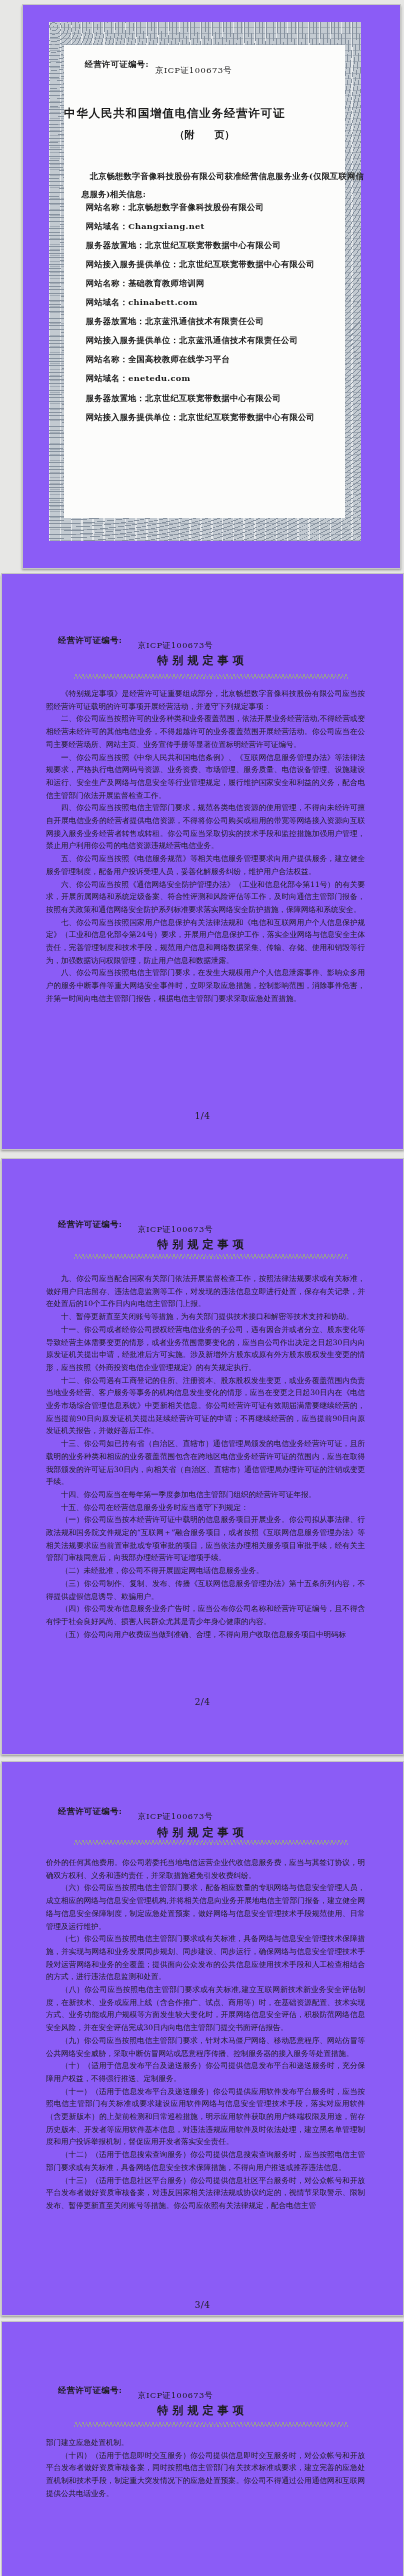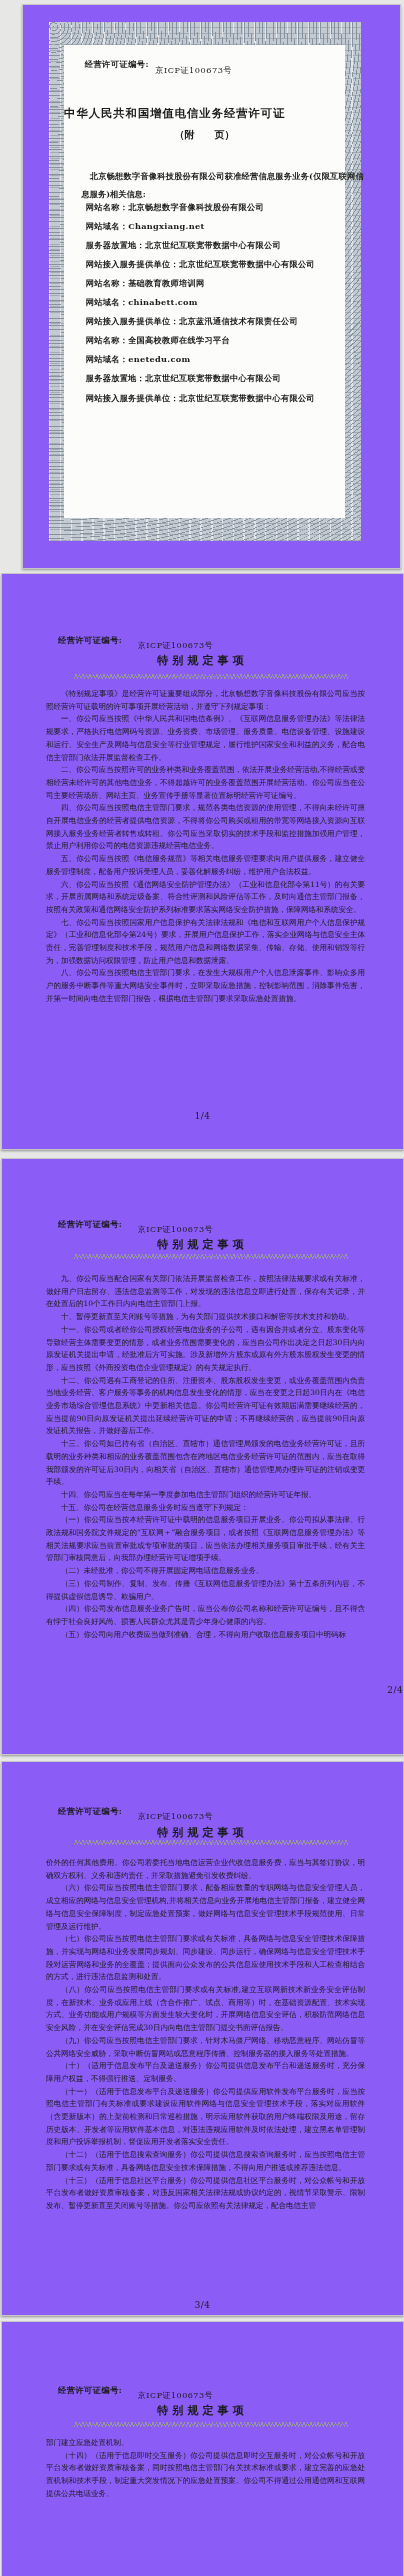--- a/index.html
+++ b/index.html
@@ -56,21 +56,21 @@
   #prov-3{top:1761px;height:555px;}
   #prov-4{top:2321px;height:552px;border-bottom:none;box-shadow:none;}
   .prov-license-row{position:absolute;left:56px;display:flex;align-items:flex-start;}
   .prov-license-row .lic-label{font-size:8.2px;font-weight:bold;letter-spacing:0.5px;}
   .prov-license-row .lic-value{font-size:8px;margin-left:15.5px;margin-top:5.2px;letter-spacing:0.5px;}
   #prov-1 .prov-license-row{top:61px;} #prov-1 .prov-title{top:79px;}
   #prov-1 .prov-rule{top:100px;}        #prov-1 .prov-body{top:114px;}
   #prov-1 .prov-footer{top:537px;}
   #prov-2 .prov-license-row{top:60px;} #prov-2 .prov-title{top:78px;}
   #prov-2 .prov-rule{top:95px;}        #prov-2 .prov-body{top:114px;}
-  #prov-2 .prov-footer{top:526px;text-align:right;}
+  #prov-2 .prov-footer{top:538px;}
   #prov-3 .prov-license-row{top:44px;}  #prov-3 .prov-title{top:63px;}
   #prov-3 .prov-rule{top:78px;}        #prov-3 .prov-body{top:95px;}
   #prov-3 .prov-footer{top:538px;}
   #prov-4 .prov-license-row{top:63px;} #prov-4 .prov-title{top:81px;}
   #prov-4 .prov-rule{top:100px;}        #prov-4 .prov-body{top:115px;}
   .prov-title{
     position:absolute;left:0;width:100%;text-align:center;
     font-size:11px;font-weight:bold;letter-spacing:4.1px;
   }
   .prov-rule{
@@ -104,41 +104,42 @@
       <div class="cert-title">中华人民共和国增值电信业务经营许可证</div>
       <div class="cert-subtitle">（附　　页）</div>
       <div class="cert-intro">北京畅想数字音像科技股份有限公司获准经营信息服务业务(仅限互联网信息服务)相关信息:</div>
       <div class="cert-fields" id="cert-fields">
           <div class="cert-field"><span class="f-label">网站名称：</span><span class="f-value">北京畅想数字音像科技股份有限公司</span></div>
           <div class="cert-field"><span class="f-label">网站域名：</span><span class="f-value">Changxiang.net</span></div>
           <div class="cert-field"><span class="f-label">服务器放置地：</span><span class="f-value">北京世纪互联宽带数据中心有限公司</span></div>
           <div class="cert-field"><span class="f-label">网站接入服务提供单位：</span><span class="f-value">北京世纪互联宽带数据中心有限公司</span></div>
           <div class="cert-field"><span class="f-label">网站名称：</span><span class="f-value">基础教育教师培训网</span></div>
           <div class="cert-field"><span class="f-label">网站域名：</span><span class="f-value">chinabett.com</span></div>
+          <div class="cert-field"><span class="f-label">服务器放置地：</span><span class="f-value">北京蓝汛通信技术有限责任公司</span></div>
           <div class="cert-field"><span class="f-label">网站接入服务提供单位：</span><span class="f-value">北京蓝汛通信技术有限责任公司</span></div>
           <div class="cert-field"><span class="f-label">网站名称：</span><span class="f-value">全国高校教师在线学习平台</span></div>
           <div class="cert-field"><span class="f-label">网站域名：</span><span class="f-value">enetedu.com</span></div>
           <div class="cert-field"><span class="f-label">服务器放置地：</span><span class="f-value">北京世纪互联宽带数据中心有限公司</span></div>
           <div class="cert-field"><span class="f-label">网站接入服务提供单位：</span><span class="f-value">北京世纪互联宽带数据中心有限公司</span></div>
         </div>
     </div>
   </div>
 </div>
 
 <div class="page prov-page" id="prov-1">
     <div class="prov-license-row">
       <span class="lic-label">经营许可证编号:</span>
       <span class="lic-value">京ICP证100673号</span>
     </div>
     <div class="prov-title">特别规定事项</div>
     <div class="prov-rule"></div>
     <div class="prov-body">
       <div class="para">《特别规定事项》是经营许可证重要组成部分，北京畅想数字音像科技股份有限公司应当按照经营许可证载明的许可事项开展经营活动，并遵守下列规定事项：</div>
+      <div class="para">二、你公司应当按照许可的业务种类和业务覆盖范围，依法开展业务经营活动,不得经营或变相经营未经许可的其他电信业务，不得超越许可的业务覆盖范围开展经营活动。你公司应当在公司主要经营场所、网站主页、业务宣传手册等显著位置标明经营许可证编号。</div>
       <div class="para">一、你公司应当按照《中华人民共和国电信条例》、《互联网信息服务管理办法》等法律法规要求，严格执行电信网码号资源、业务资费、市场管理、服务质量、电信设备管理、设施建设和运行、安全生产及网络与信息安全等行业管理规定，履行维护国家安全和利益的义务，配合电信主管部门依法开展监督检查工作。</div>
-      <div class="para">二、你公司应当按照许可的业务种类和业务覆盖范围，依法开展业务经营活动,不得经营或变相经营未经许可的其他电信业务，不得超越许可的业务覆盖范围开展经营活动。你公司应当在公司主要经营场所、网站主页、业务宣传手册等显著位置标明经营许可证编号。</div>
       <div class="para">四、你公司应当按照电信主管部门要求，规范各类电信资源的使用管理，不得向未经许可擅自开展电信业务的经营者提供电信资源，不得将你公司购买或租用的带宽等网络接入资源向互联网接入服务业务经营者转售或转租。你公司应当采取切实的技术手段和监控措施加强用户管理，禁止用户利用你公司的电信资源违规经营电信业务。</div>
       <div class="para">五、你公司应当按照《电信服务规范》等相关电信服务管理要求向用户提供服务，建立健全服务管理制度，配备用户投诉受理人员，妥善化解服务纠纷，维护用户合法权益。</div>
       <div class="para">六、你公司应当按照《通信网络安全防护管理办法》（工业和信息化部令第11号）的有关要求，开展所属网络和系统定级备案、符合性评测和风险评估等工作，及时向通信主管部门报备，按照有关政策和通信网络安全防护系列标准要求落实网络安全防护措施，保障网络和系统安全。</div>
       <div class="para">七、你公司应当按照国家用户信息保护有关法律法规和《电信和互联网用户个人信息保护规定》（工业和信息化部令第24号）要求，开展用户信息保护工作，落实企业网络与信息安全主体责任，完善管理制度和技术手段，规范用户信息和网络数据采集、传输、存储、使用和销毁等行为，加强数据访问权限管理，防止用户信息和数据泄露。</div>
       <div class="para">八、你公司应当按照电信主管部门要求，在发生大规模用户个人信息泄露事件、影响众多用户的服务中断事件等重大网络安全事件时，立即采取应急措施，控制影响范围，消除事件危害，并第一时间向电信主管部门报告，根据电信主管部门要求采取应急处置措施。</div>
     </div>
     <div class="prov-footer">1/4</div>
   </div>
 <div class="page prov-page" id="prov-2">
     <div class="prov-license-row">

